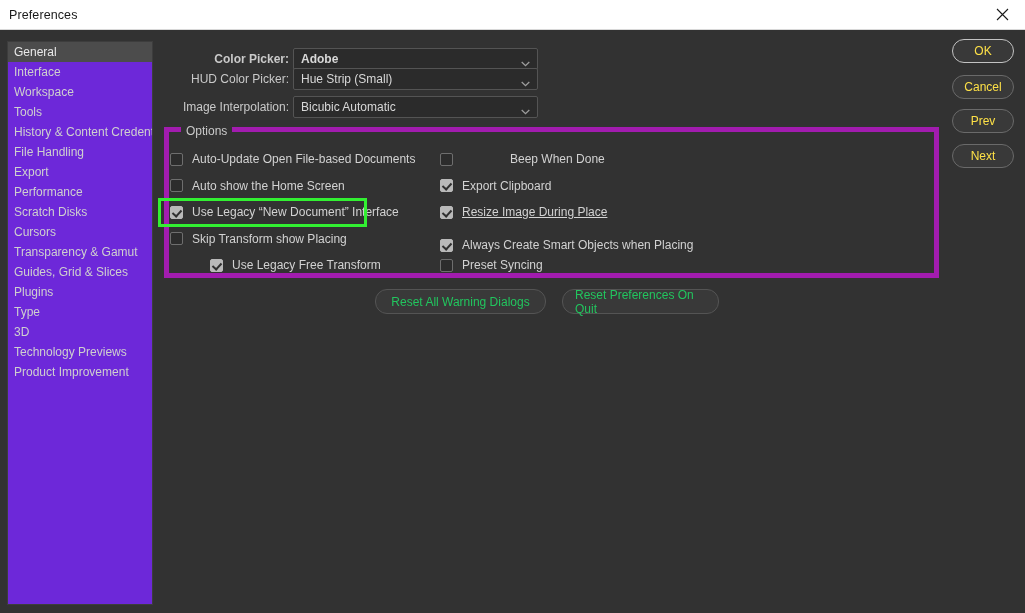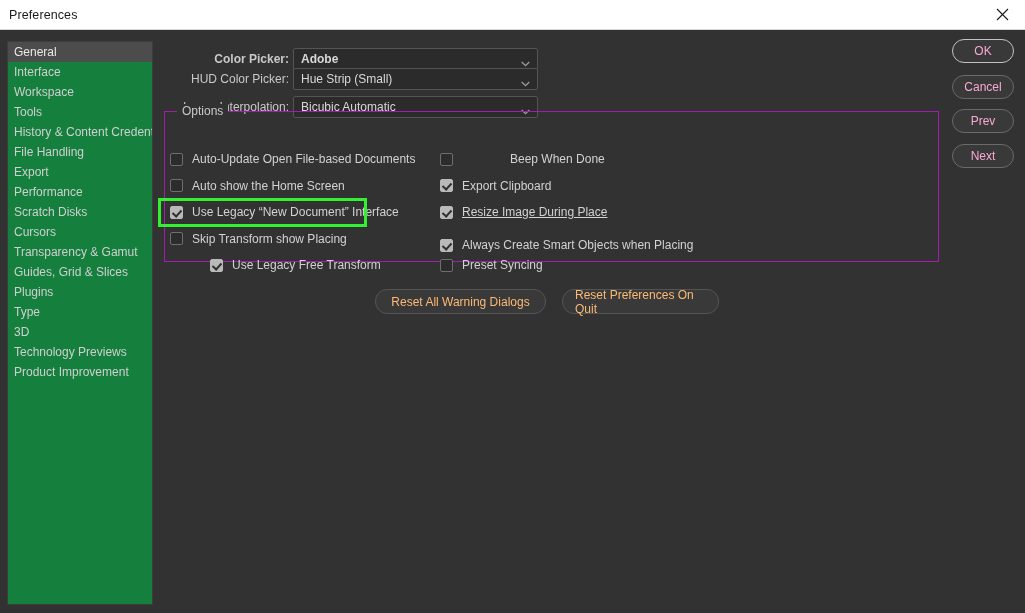--- a/index.html
+++ b/index.html
@@ -57,21 +57,21 @@
     background: #323232;
   }
 
   
   .sidebar {
     position: absolute;
     left: 7px;
     top: 11px;
     width: 146px;
     height: 564px;
-    background: #15803d;
+    background: #6d28d9;
     border: 1px solid #3d3d3d;
     box-sizing: border-box;
     overflow: hidden;
   }
   .sidebar-item {
     height: 20px;
     line-height: 20px;
     padding-left: 6px;
     font-size: 12px;
     color: #cfcfcf;
@@ -119,24 +119,24 @@
   .select-arrow {
     position: absolute;
     right: 7px;
     top: 7px;
   }
 
   
   .options-group {
     position: absolute;
     left: 164px;
-    top: 81px;
+    top: 97px;
     width: 775px;
     height: 151px;
-    border: 1px solid #a21caf;
+    border: 5px solid #a21caf;
     box-sizing: border-box;
   }
   .options-legend {
     position: absolute;
     left: 12px;
     top: -8px;
     background: #323232;
     padding: 0 5px;
     font-size: 12px;
     color: #c9c9c9;
@@ -196,41 +196,41 @@
   }
 
   
   .reset-btn {
     position: absolute;
     height: 25px;
     background: #393939;
     border: 1px solid #545454;
     border-radius: 12px;
     box-sizing: border-box;
-    color: #fdba74;
+    color: #22c55e;
     font-size: 12px;
     font-family: "Liberation Sans", sans-serif;
     display: flex;
     align-items: center;
     justify-content: center;
     cursor: default;
     padding: 0 12px;
   }
 
   
   .action-btn {
     position: absolute;
     left: 952px;
     width: 62px;
     height: 24px;
     border-radius: 12px;
     background: #393939;
     border: 1px solid #6a6a6a;
     box-sizing: border-box;
-    color: #f9a8d4;
+    color: #fde047;
     font-size: 12px;
     font-family: "Liberation Sans", sans-serif;
     display: flex;
     align-items: center;
     justify-content: center;
     cursor: default;
   }
   .action-btn.primary {
     border: 1px solid #c3c3c3;
   }

